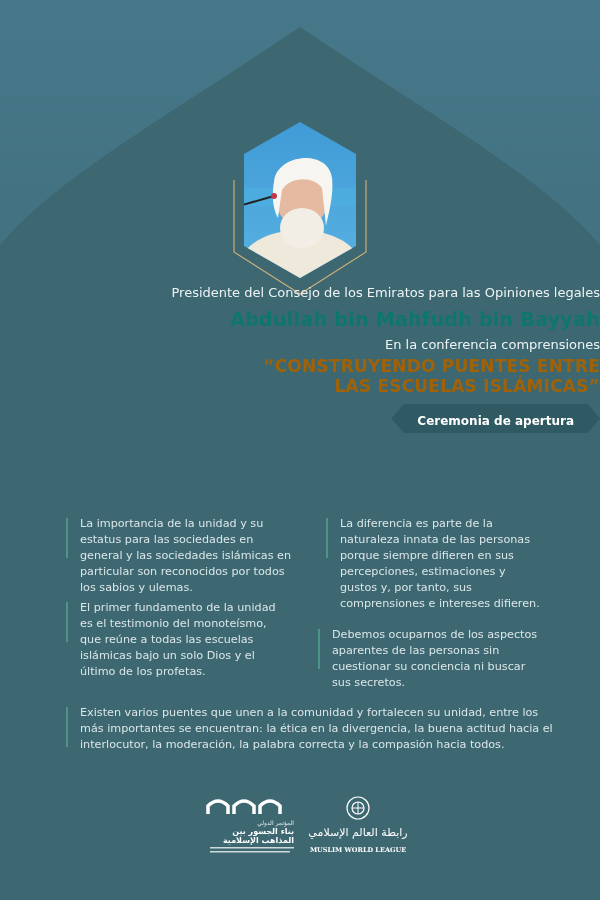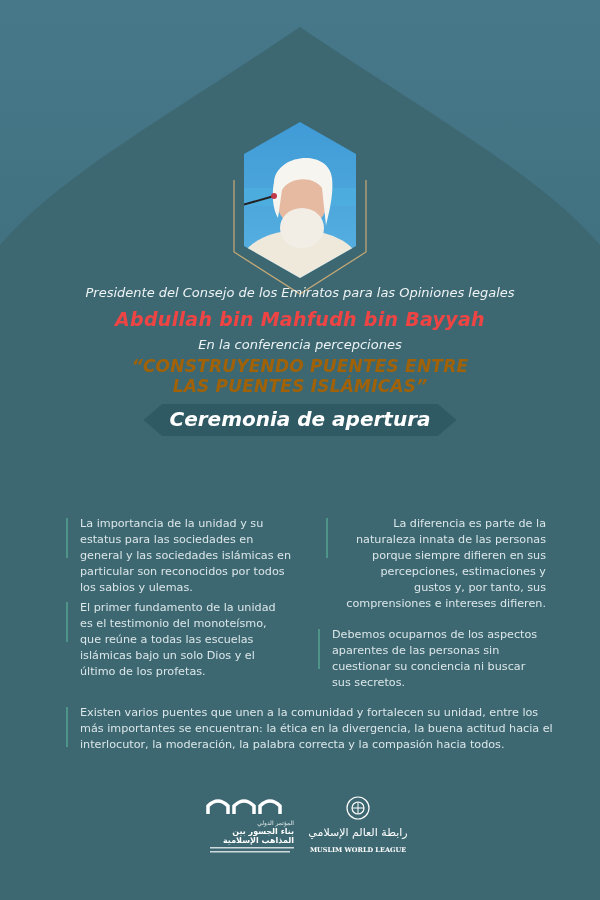--- a/index.html
+++ b/index.html
@@ -10,38 +10,38 @@
     font-family: "DejaVu Sans", sans-serif;
     color:#e8eef0;
   }
   .dome {
     position:absolute; left:0; top:0; width:600px; height:900px;
   }
   .portrait-wrap {
     position:absolute; left:218px; top:118px; width:164px; height:190px;
   }
   .title-block {
-    position:absolute; left:0; top:283px; width:600px; text-align:center;font-style:italic;
+    position:absolute; left:0; top:283px; width:600px; text-align:right;
   }
   .role {
     font-size:13px; line-height:19px; color:#eef3f4; font-weight:500;
   }
   .name {
-    font-size:19px; font-weight:bold; color:#ef4444; margin-top:6px; letter-spacing:0.3px;
+    font-size:19px; font-weight:bold; color:#0f766e; margin-top:6px; letter-spacing:0.3px;
   }
   .conf-intro {
     font-size:13px; color:#eef3f4; margin-top:7px;
   }
   .conf-title {
     font-size:17px; font-weight:bold; color:#a16207; line-height:20px; margin-top:4px; letter-spacing:0.2px;
   }
   .ceremony {
-    display:inline-block; margin-top:8px; padding:3px 26px 5px;
+    display:inline-block; margin-top:8px; padding:10px 26px 5px;
     background:#2f5963; border-radius:14px;
-    font-size:20px; font-weight:bold; color:#ffffff;
+    font-size:12px; font-weight:bold; color:#ffffff;
     clip-path: polygon(6% 0, 94% 0, 100% 50%, 94% 100%, 6% 100%, 0 50%);
   }
   .points {
     position:absolute; left:66px; top:516px; width:490px;
   }
   .point {
     position:absolute; font-size:11.2px; line-height:16px; color:#dbe6e8;
     padding-left:14px;
   }
   .point::before {
@@ -81,31 +81,31 @@
     </g>
     <path d="M16 62 L16 134 L82 176 L148 134 L148 62" fill="none" stroke="#c9ab76" stroke-width="1.2"></path>
   </svg>
 </div>
 
 <div class="title-block">
   <div class="role">
     <div>Presidente del Consejo de los Emiratos para las Opiniones legales</div>
   </div>
   <div class="name">Abdullah bin Mahfudh bin Bayyah</div>
-  <div class="conf-intro">En la conferencia percepciones</div>
+  <div class="conf-intro">En la conferencia comprensiones</div>
   <div class="conf-title">
     <div>“CONSTRUYENDO PUENTES ENTRE</div>
-    <div>LAS PUENTES ISLÁMICAS”</div>
+    <div>LAS ESCUELAS ISLÁMICAS”</div>
   </div>
   <div class="ceremony">Ceremonia de apertura</div>
 </div>
 
 <div class="points">
   <div class="point" style="left:0; top:0; width:232px;">La importancia de la unidad y su estatus para las sociedades en general y las sociedades islámicas en particular son reconocidos por todos los sabios y ulemas.</div>
-  <div class="point" style="left:260px; top:0; width:220px;text-align:right;">La diferencia es parte de la naturaleza innata de las personas porque siempre difieren en sus percepciones, estimaciones y gustos y, por tanto, sus comprensiones e intereses difieren.</div>
+  <div class="point" style="left:260px; top:0; width:220px;">La diferencia es parte de la naturaleza innata de las personas porque siempre difieren en sus percepciones, estimaciones y gustos y, por tanto, sus comprensiones e intereses difieren.</div>
   <div class="point" style="left:0; top:84px; width:212px;">El primer fundamento de la unidad es el testimonio del monoteísmo, que reúne a todas las escuelas islámicas bajo un solo Dios y el último de los profetas.</div>
   <div class="point" style="left:252px; top:111px; width:226px;">Debemos ocuparnos de los aspectos aparentes de las personas sin cuestionar su conciencia ni buscar sus secretos.</div>
   <div class="point" style="left:0; top:189px; width:490px;">Existen varios puentes que unen a la comunidad y fortalecen su unidad, entre los más importantes se encuentran: la ética en la divergencia, la buena actitud hacia el interlocutor, la moderación, la palabra correcta y la compasión hacia todos.</div>
 </div>
 
 <div class="logos">
   <svg width="220" height="70" viewBox="0 0 220 70">
     <g fill="none" stroke="#ffffff" stroke-width="3.5">
       <path d="M6 22 L6 14 Q16 4 26 14 L26 22"></path>
       <path d="M32 22 L32 14 Q42 4 52 14 L52 22"></path>

